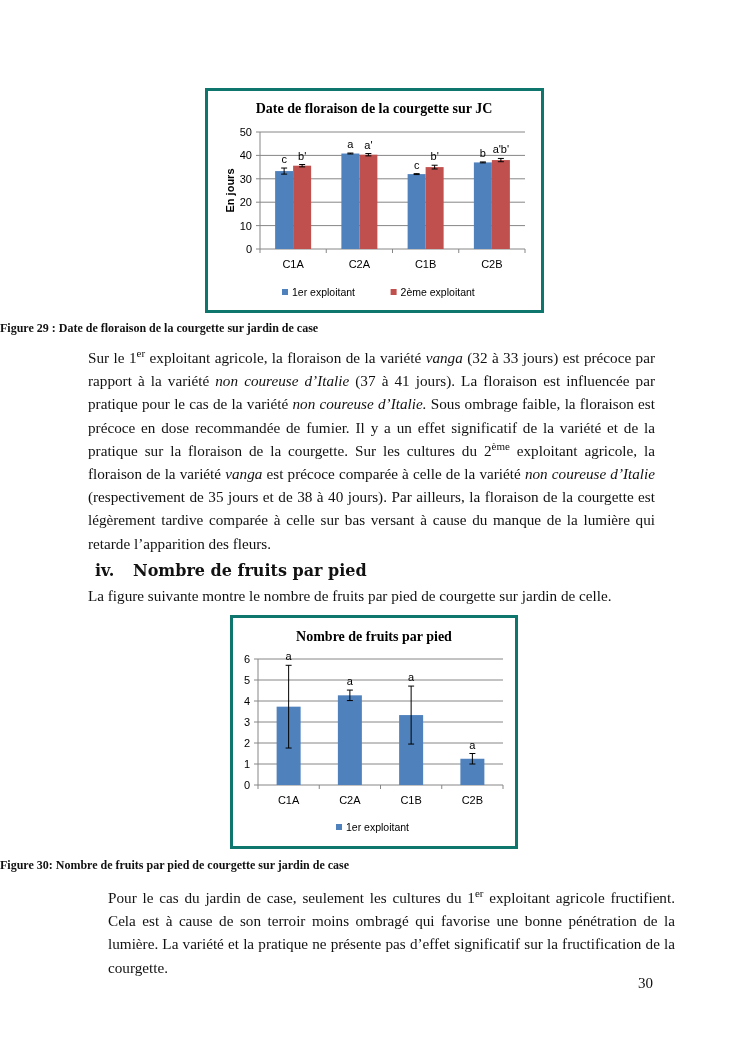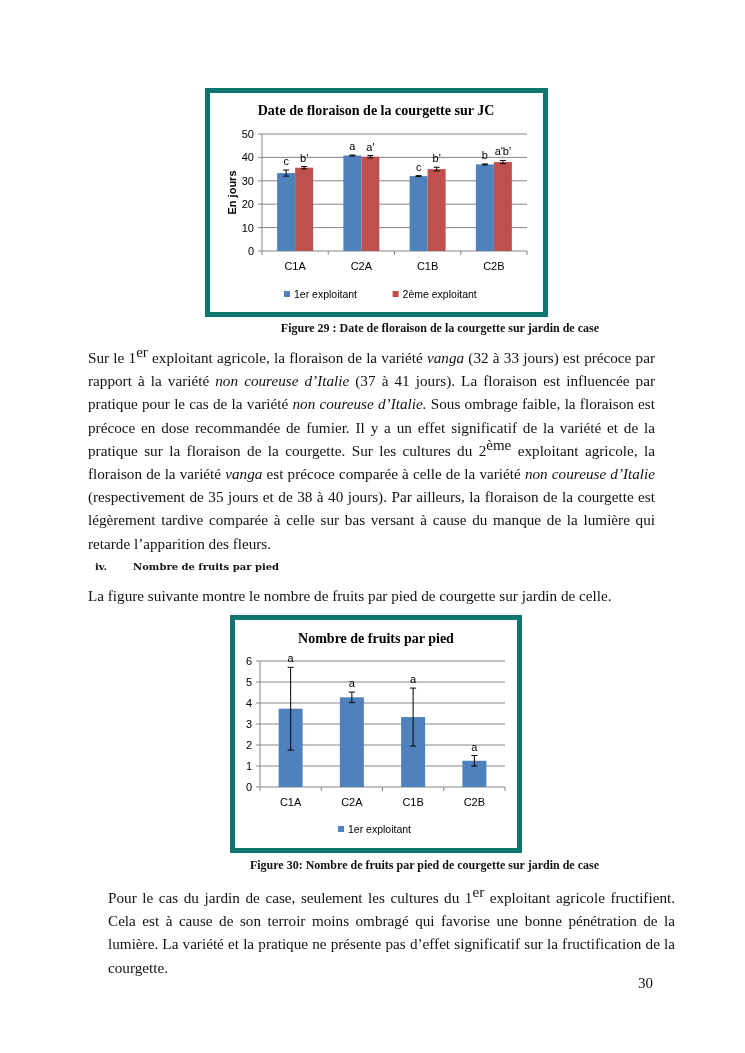--- a/index.html
+++ b/index.html
@@ -1,26 +1,26 @@
 <!DOCTYPE html>
 <html><head>
 <meta charset="utf-8">
 <style>
   html, body { margin: 0; padding: 0; background: #ffffff; }
   body { width: 745px; height: 1053px; position: relative; font-family: "Liberation Serif", serif; color: #111; overflow: hidden; }
-  .chart-frame { position: absolute; border: 5px solid #0f766e; background: #fff; }
+  .chart-frame { position: absolute; border: 3px solid #0f766e; background: #fff; }
   #fig29 { left: 205px; top: 88px; width: 333px; height: 219px; }
   #fig30 { left: 230px; top: 615px; width: 282px; height: 228px; }
   svg text { font-family: "Liberation Sans", sans-serif; }
   .chart-title { font-family: "Liberation Serif", serif !important; font-weight: bold; }
-  .caption { position: absolute; left: 0; width: 599px; text-align: right; font-weight: bold; font-size: 12px; }
+  .caption { position: absolute; left: 0; width: 599px; text-align: left; font-weight: bold; font-size: 12px; }
   .para { position: absolute; left: 88px; width: 567px; font-size: 15.2px; line-height: 23.2px; text-align: justify; }
   .para i { }
-  .para sup { font-size: 15px; line-height: 0; vertical-align: 6px; }
-  .heading { position: absolute; left: 95px; top: 561px; font-family: "DejaVu Serif", serif; font-weight: bold; font-size: 10px; }
+  .para sup { font-size: 11px; line-height: 0; vertical-align: 6px; }
+  .heading { position: absolute; left: 95px; top: 561px; font-family: "DejaVu Serif", serif; font-weight: bold; font-size: 16px; }
   .heading .num { display: inline-block; width: 38px; }
   .page-num { position: absolute; left: 638px; top: 975px; font-size: 15px; }
 </style>
 </head>
 <body>
 
 <div class="chart-frame" id="fig29">
   <svg id="svg29" width="333" height="219">
       <text x="166" y="22" text-anchor="middle" font-size="14" class="chart-title" fill="#000">Date de floraison de la courgette sur JC</text>
       <line x1="52" x2="317" y1="158" y2="158" stroke="#868686" stroke-width="1"></line>

